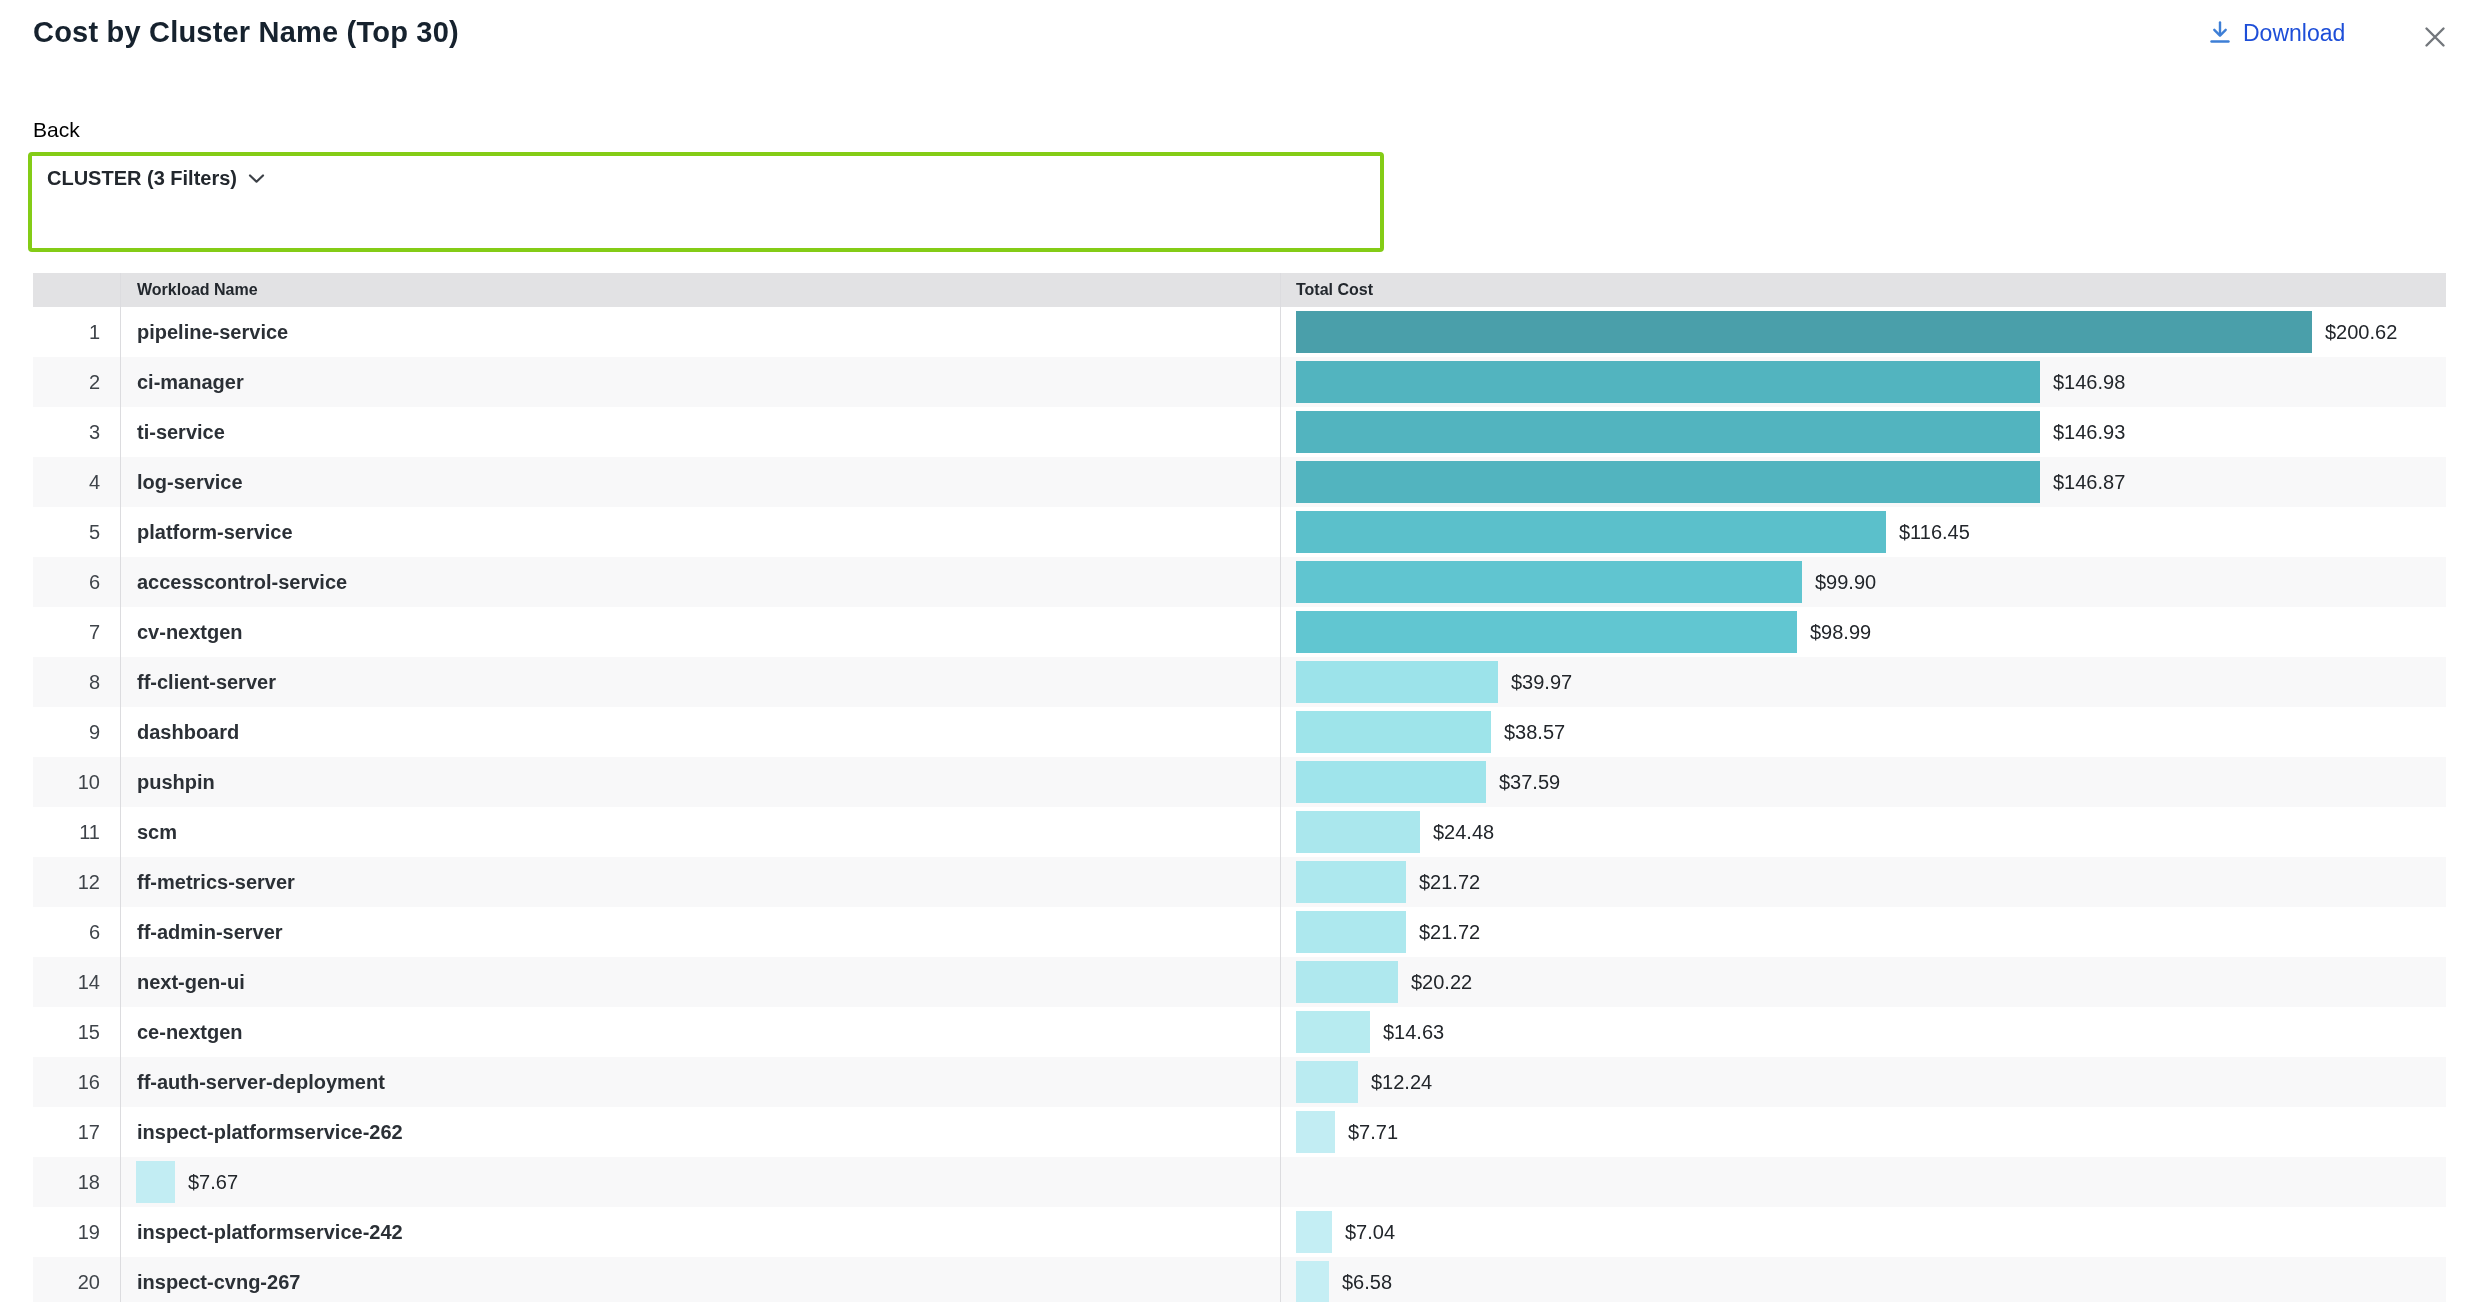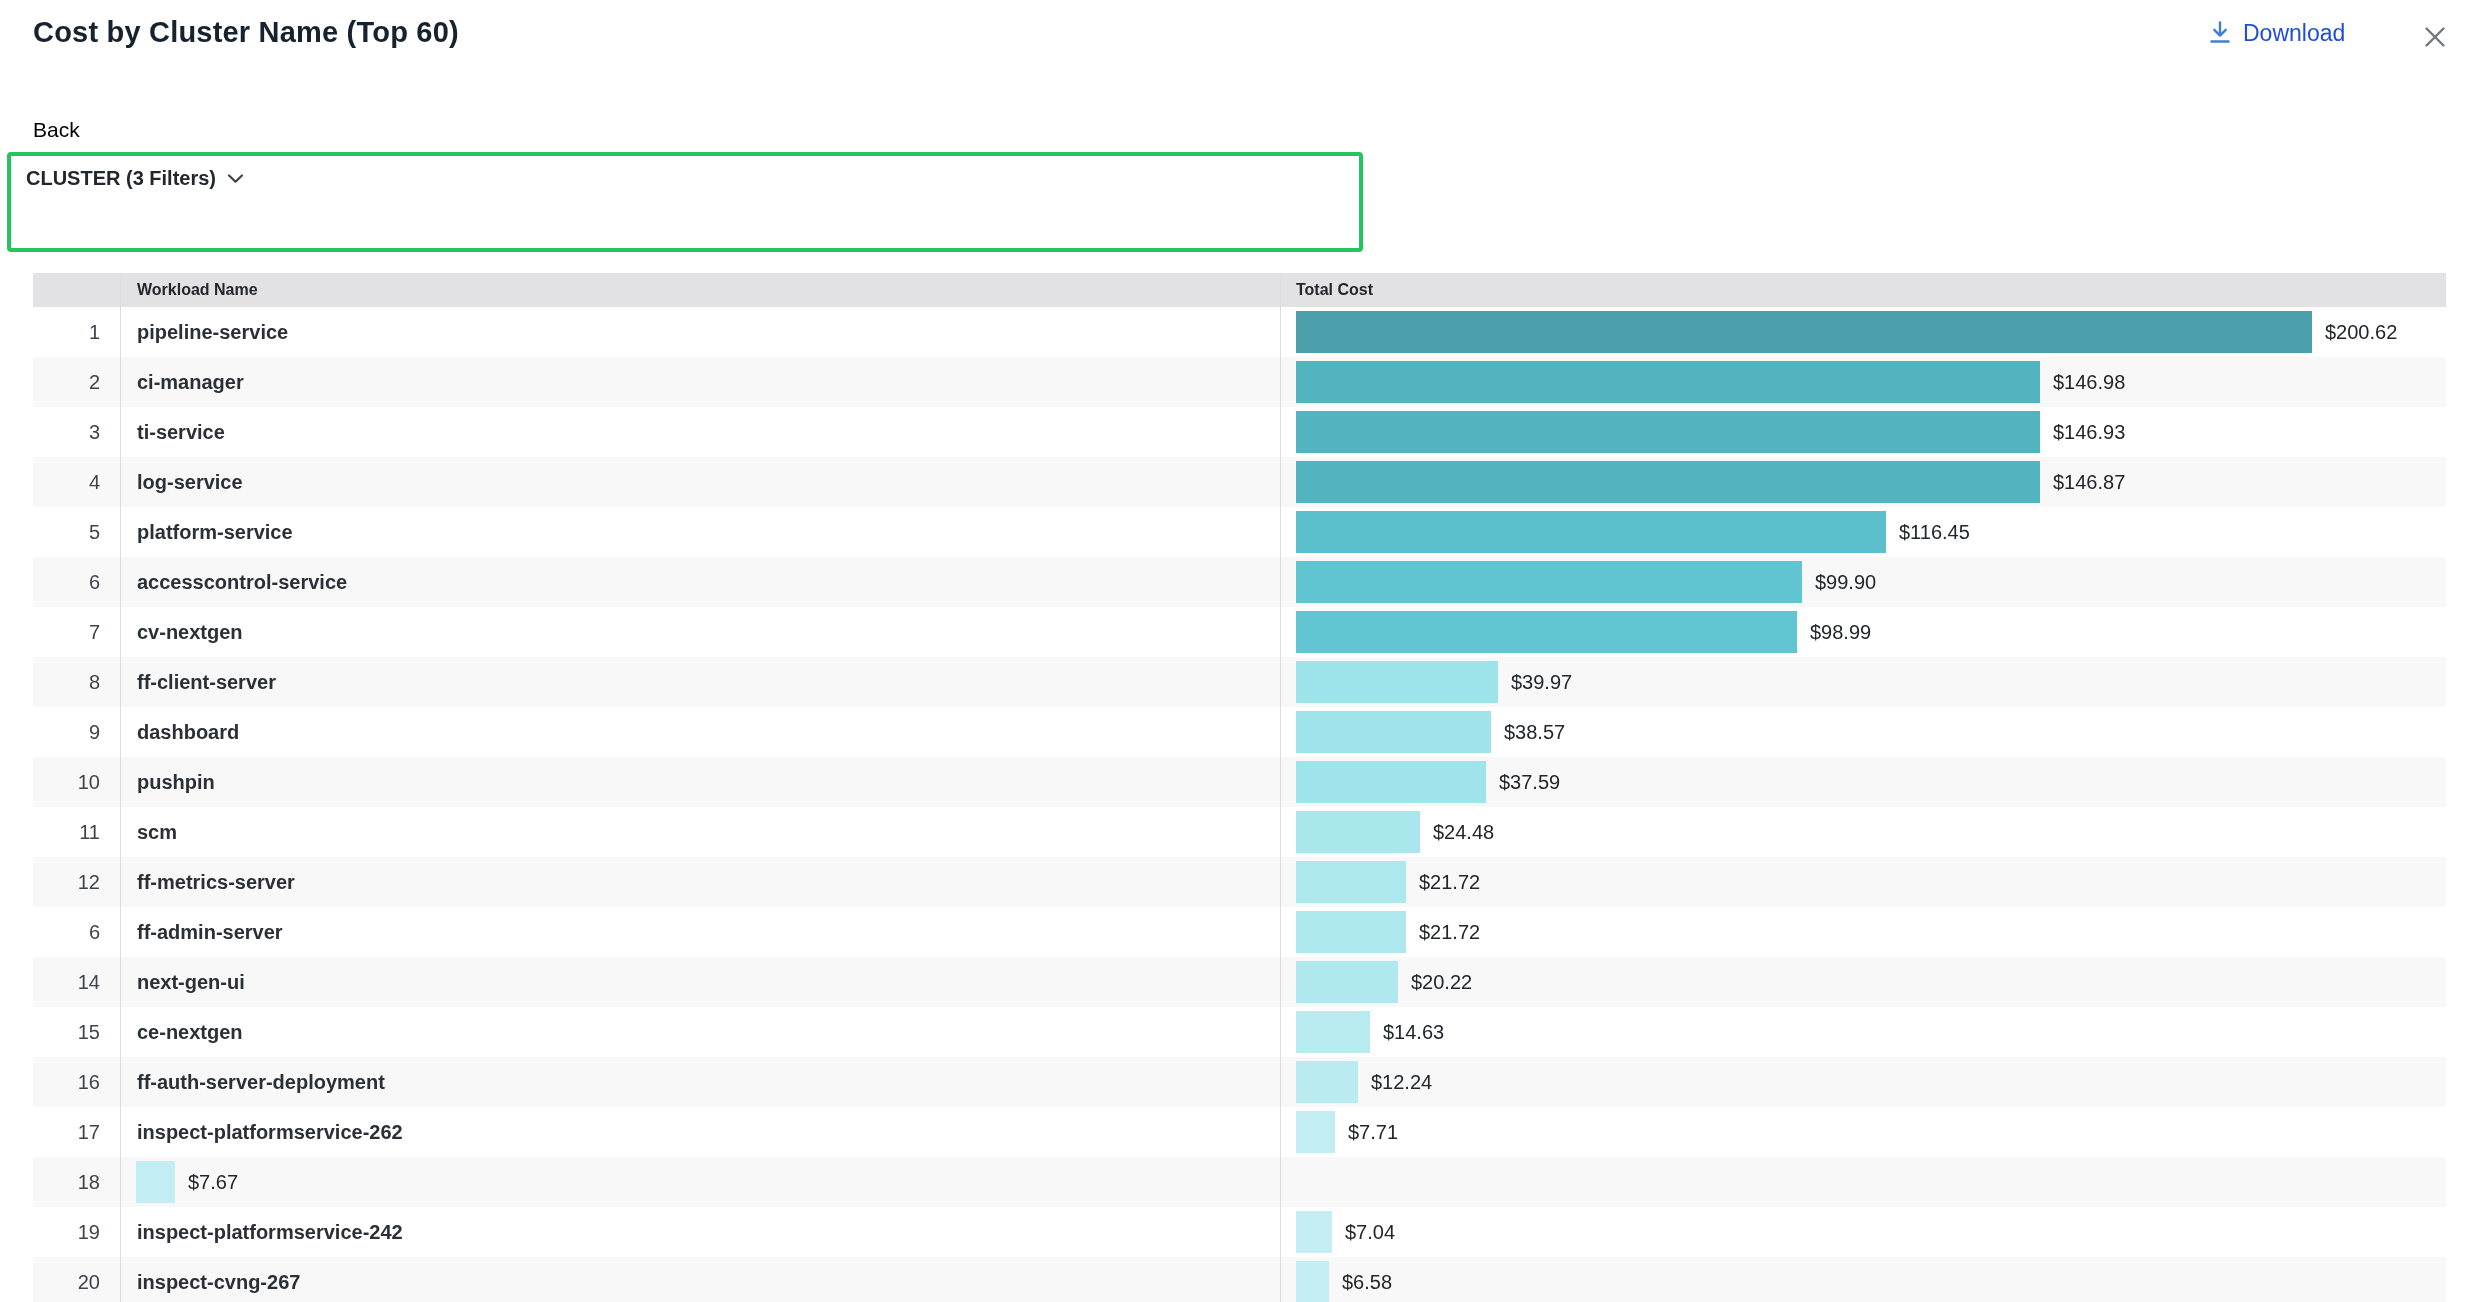--- a/index.html
+++ b/index.html
@@ -21,22 +21,22 @@
   .close-btn{
     position:absolute;left:2418px;top:20px;width:34px;height:34px;
     display:flex;align-items:center;justify-content:center;cursor:pointer;
   }
   
   .back-link{
     position:absolute;left:33px;top:118px;
     color:#000000;font-size:21px;cursor:pointer;
   }
   .filter-panel{
-    position:absolute;left:7px;top:152px;width:1356px;height:100px;
-    box-sizing:border-box;border:4px solid #22c55e;border-radius:4px;
+    position:absolute;left:28px;top:152px;width:1356px;height:100px;
+    box-sizing:border-box;border:4px solid #84cc16;border-radius:4px;
     background:#ffffff;padding:11px 0 0 15px;
   }
   .filter-summary{
     display:inline-flex;align-items:center;gap:11px;
     font-size:20px;font-weight:700;color:#22272d;cursor:pointer;
   }
   .filter-line{
     margin-top:21px;display:flex;gap:46px;
     font-size:20px;color:#5b6270;white-space:nowrap;
   }
@@ -69,21 +69,21 @@
   .vline{
     position:absolute;top:0;width:1px;height:1029px;background:#dcdcdf;z-index:2;
   }
   .vline.v1{left:87px;}
   .vline.v2{left:1247px;}
   svg{display:block;}
 </style>
 </head>
 <body>
 
-<div class="page-title">Cost by Cluster Name (Top 60)</div>
+<div class="page-title">Cost by Cluster Name (Top 30)</div>
 
 <div class="download-btn">
   <span>
     <svg width="24" height="27" viewBox="0 0 24 27">
       <path d="M12 2.5 V15" stroke="#3e7fd6" stroke-width="2.4" fill="none" stroke-linecap="round"></path>
       <path d="M6.3 9.8 L12 15.6 L17.7 9.8" stroke="#3e7fd6" stroke-width="2.4" fill="none" stroke-linecap="round" stroke-linejoin="round"></path>
       <path d="M3.5 21.5 H20.5" stroke="#3e7fd6" stroke-width="2.4" fill="none" stroke-linecap="round"></path>
     </svg>
   </span>
   <span>Download</span>

